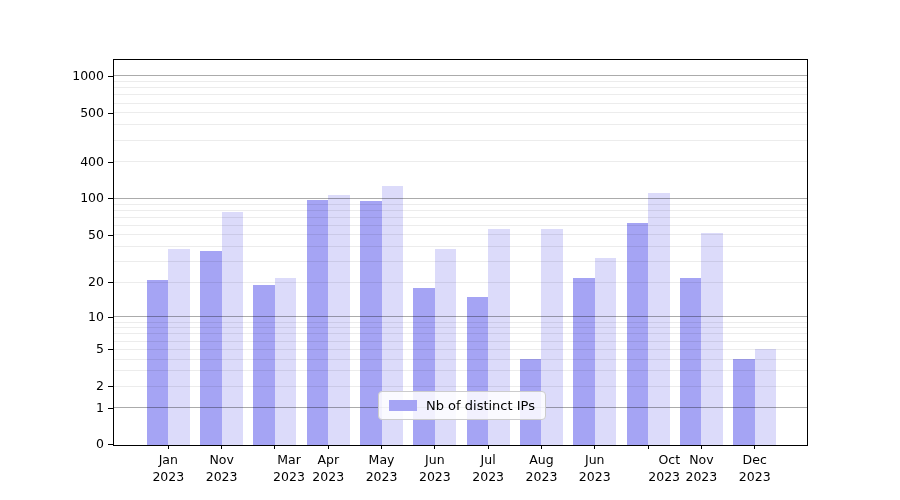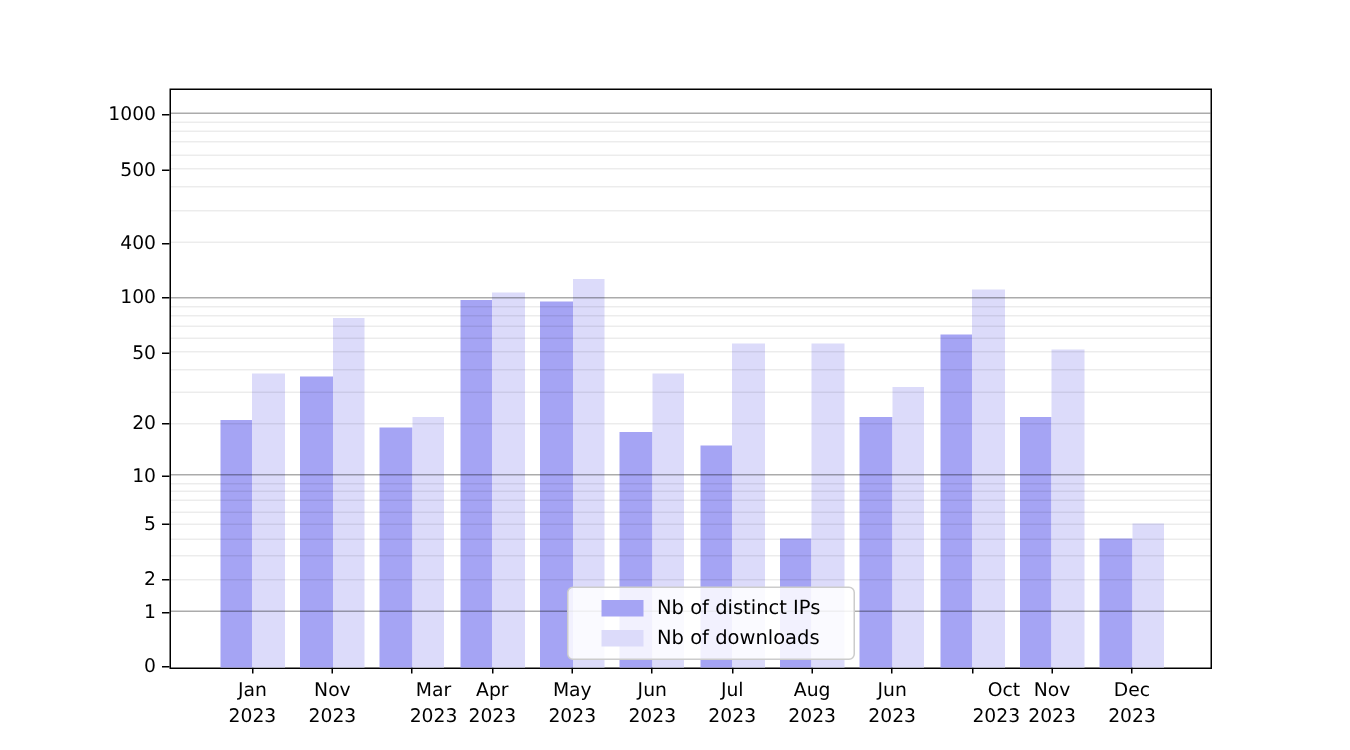--- a/index.html
+++ b/index.html
@@ -28,40 +28,36 @@
     font-size:12.5px;line-height:16px;color:#000;
   }
   .xtick{position:absolute;top:100%;width:1px;height:4px;background:#000;}
   .xlabel{
     position:absolute;top:calc(100% + 7px);width:64px;text-align:center;
     font-size:12.5px;line-height:1.35;color:#000;
   }
   .legend{
     position:absolute;left:264px;top:331px;z-index:5;
     background:rgba(255,255,255,0.85);border:1px solid #cccccc;border-radius:4px;
-    padding:6px 22px;display:flex;flex-direction:column;gap:5px;
+    padding:6px 10px;display:flex;flex-direction:column;gap:5px;
   }
   .legend-row{display:flex;align-items:center;gap:9px;}
   .swatch{width:28px;height:11px;display:inline-block;}
   .legend-label{font-size:13px;white-space:nowrap;color:#000;}
 </style>
 </head>
 <body>
 
 <div class="fig">
 
   <div class="plot" id="plot">
     <div class="legend">
       <div class="legend-row">
         <span class="swatch" id="swatch0" style="background: rgb(165, 164, 244);"></span>
         <span class="legend-label">Nb of distinct IPs</span>
-      </div>
-      <div class="legend-row">
-        <span class="swatch" id="swatch1" style="background: rgb(220, 219, 250);"></span>
-        <span class="legend-label">Nb of downloads</span>
       </div>
     </div>
   <div class="gridline major" style="top: 347.473px;"></div>
       <div class="gridline minor" style="top: 325.814px;"></div>
       <div class="gridline minor" style="top: 288.787px;"></div>
       <div class="gridline major" style="top: 256.409px;"></div>
       <div class="gridline minor" style="top: 221.867px;"></div>
       <div class="gridline minor" style="top: 174.469px;"></div>
       <div class="gridline major" style="top: 137.968px;"></div>
       <div class="gridline minor" style="top: 101.207px;"></div>

